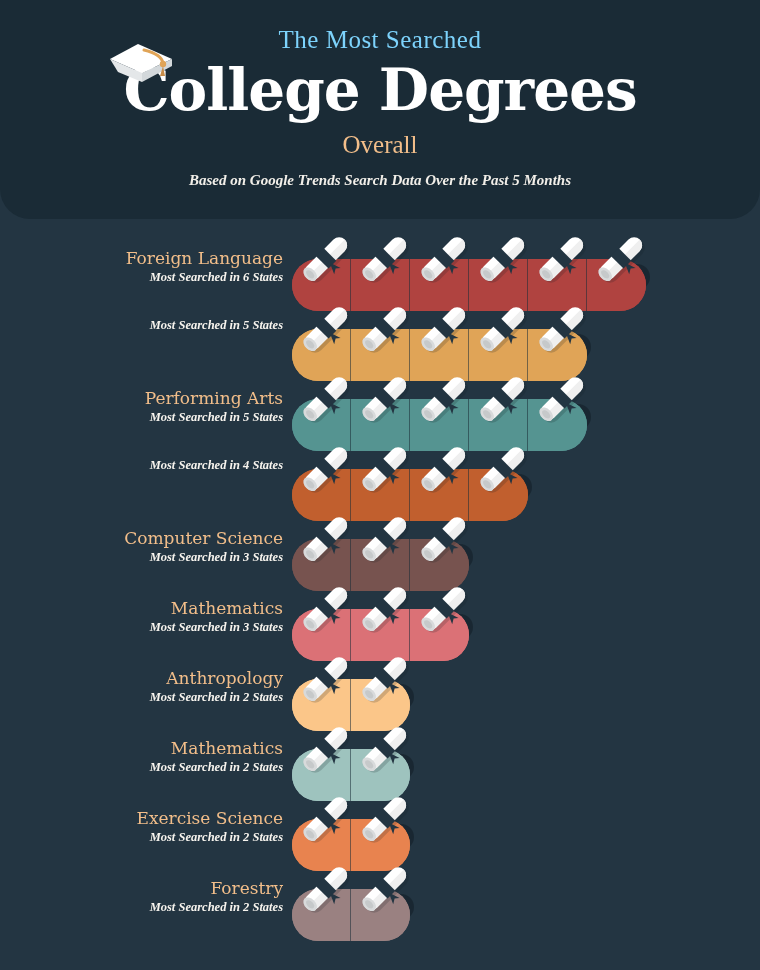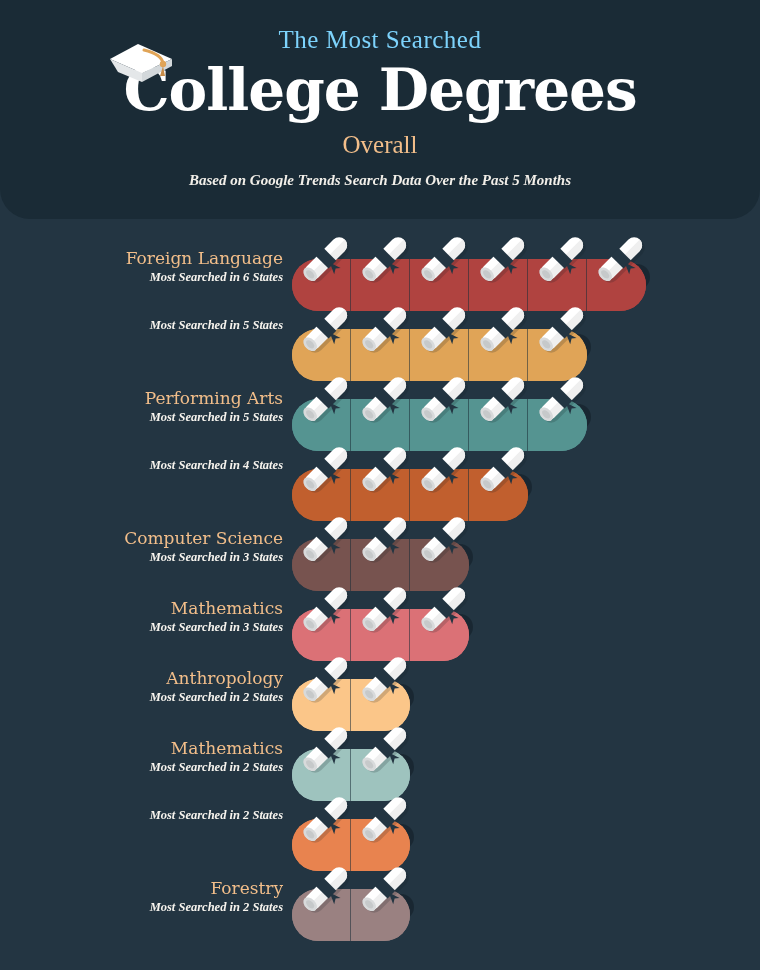--- a/index.html
+++ b/index.html
@@ -841,20 +841,21 @@
       <rect x="26" y="23" width="11" height="18" fill="#233542"></rect>
 
       <path d="M30 40 l-4 9 5 -3 4 3 -3 -9 Z" fill="#233542"></path>
     </g>
             </svg>
           </div>
         </div>
       </div>
       <div class="row" style="top: 572px;">
         <div class="row-labels">
+          <div class="row-name">Exercise Science</div>
           <div class="row-sub">Most Searched in 2 States</div>
         </div>
         <div class="bar-area" style="width: 138px;">
           <div class="bar-shadow" style="width: 118px;"></div>
           <div class="bar" style="width: 118px; background: rgb(232, 131, 79);">
             <div class="seg" style="background: rgb(232, 131, 79);"></div>
             <div class="seg" style="background: rgb(232, 131, 79);"></div>
           </div>
           <div class="scrolls" style="width: 138px;">
             <svg viewBox="0 0 62 62" class="scroll" style="left: 2px;">

